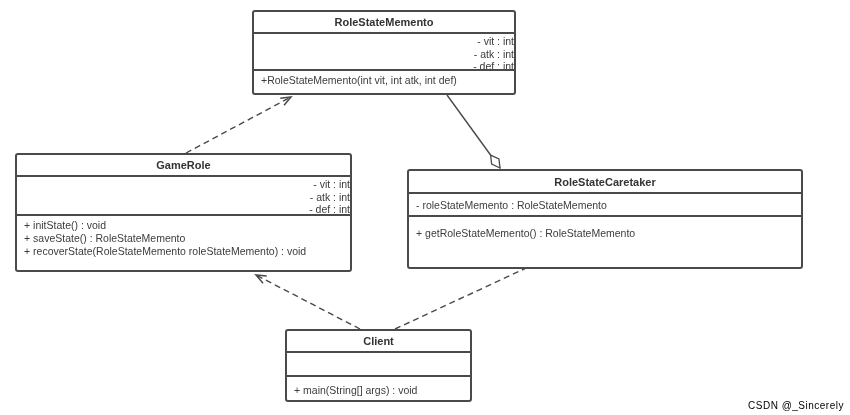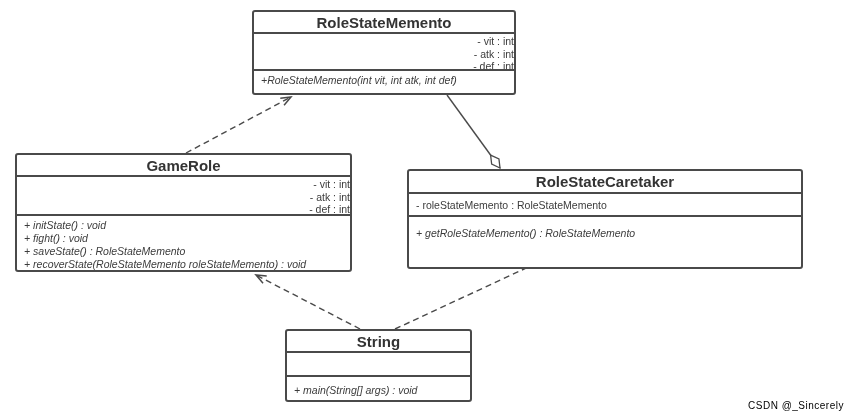--- a/index.html
+++ b/index.html
@@ -25,21 +25,21 @@
     border-radius: 3px;
     display: flex;
     flex-direction: column;
     color: #3c3c3c;
   }
   .uml-title {
     flex: none;
     display: flex;
     align-items: center;
     justify-content: center;
-    font-size: 15px;
+    font-size: 11px;
     font-weight: 700;
     color: #333333;
     border-bottom: 2px solid #4a4a4a;
     box-sizing: border-box;
   }
   .uml-attrs {
     flex: none;
     box-sizing: border-box;
     border-bottom: 2px solid #4a4a4a;
     padding: 1px 0 0 7px;
@@ -51,21 +51,21 @@
     box-sizing: border-box;
     padding: 3px 0 0 7px;
     overflow: hidden;
   }
   .member {
     font-size: 10.5px;
     line-height: 12.5px;
     white-space: nowrap;
     color: #3c3c3c;
   }
-  .uml-methods .member { line-height: 13px; font-style: italic; }
+  .uml-methods .member { line-height: 13px; }
 
   
   #cls-0 { left: 252px; top: 10px;  width: 264px; height: 85px; }
   #cls-0 .uml-title { height: 22px; }
   #cls-0 .uml-attrs { height: 37px; }
 
   #cls-1 { left: 15px;  top: 153px; width: 337px; height: 119px; }
   #cls-1 .uml-title { height: 22px; }
   #cls-1 .uml-attrs { height: 39px; }
 
@@ -129,38 +129,37 @@
 
   <div class="uml-class" id="cls-1">
     <div class="uml-title">GameRole</div>
     <div class="uml-attrs">
         <div class="member">- vit : int</div>
         <div class="member">- atk : int</div>
         <div class="member">- def : int</div>
       </div>
     <div class="uml-methods">
         <div class="member">+ initState() : void</div>
-        <div class="member">+ fight() : void</div>
         <div class="member">+ saveState() : RoleStateMemento</div>
         <div class="member">+ recoverState(RoleStateMemento roleStateMemento) : void</div>
       </div>
   </div>
 
   <div class="uml-class" id="cls-2">
     <div class="uml-title">RoleStateCaretaker</div>
     <div class="uml-attrs">
         <div class="member">- roleStateMemento : RoleStateMemento</div>
       </div>
     <div class="uml-methods">
         <div class="member">+ getRoleStateMemento() : RoleStateMemento</div>
       </div>
   </div>
 
   <div class="uml-class" id="cls-3">
-    <div class="uml-title">String</div>
+    <div class="uml-title">Client</div>
     <div class="uml-attrs"></div>
     <div class="uml-methods">
         <div class="member">+ main(String[] args) : void</div>
       </div>
   </div>
 
   <div class="watermark">CSDN @_Sincerely</div>
 
 </div>
 

